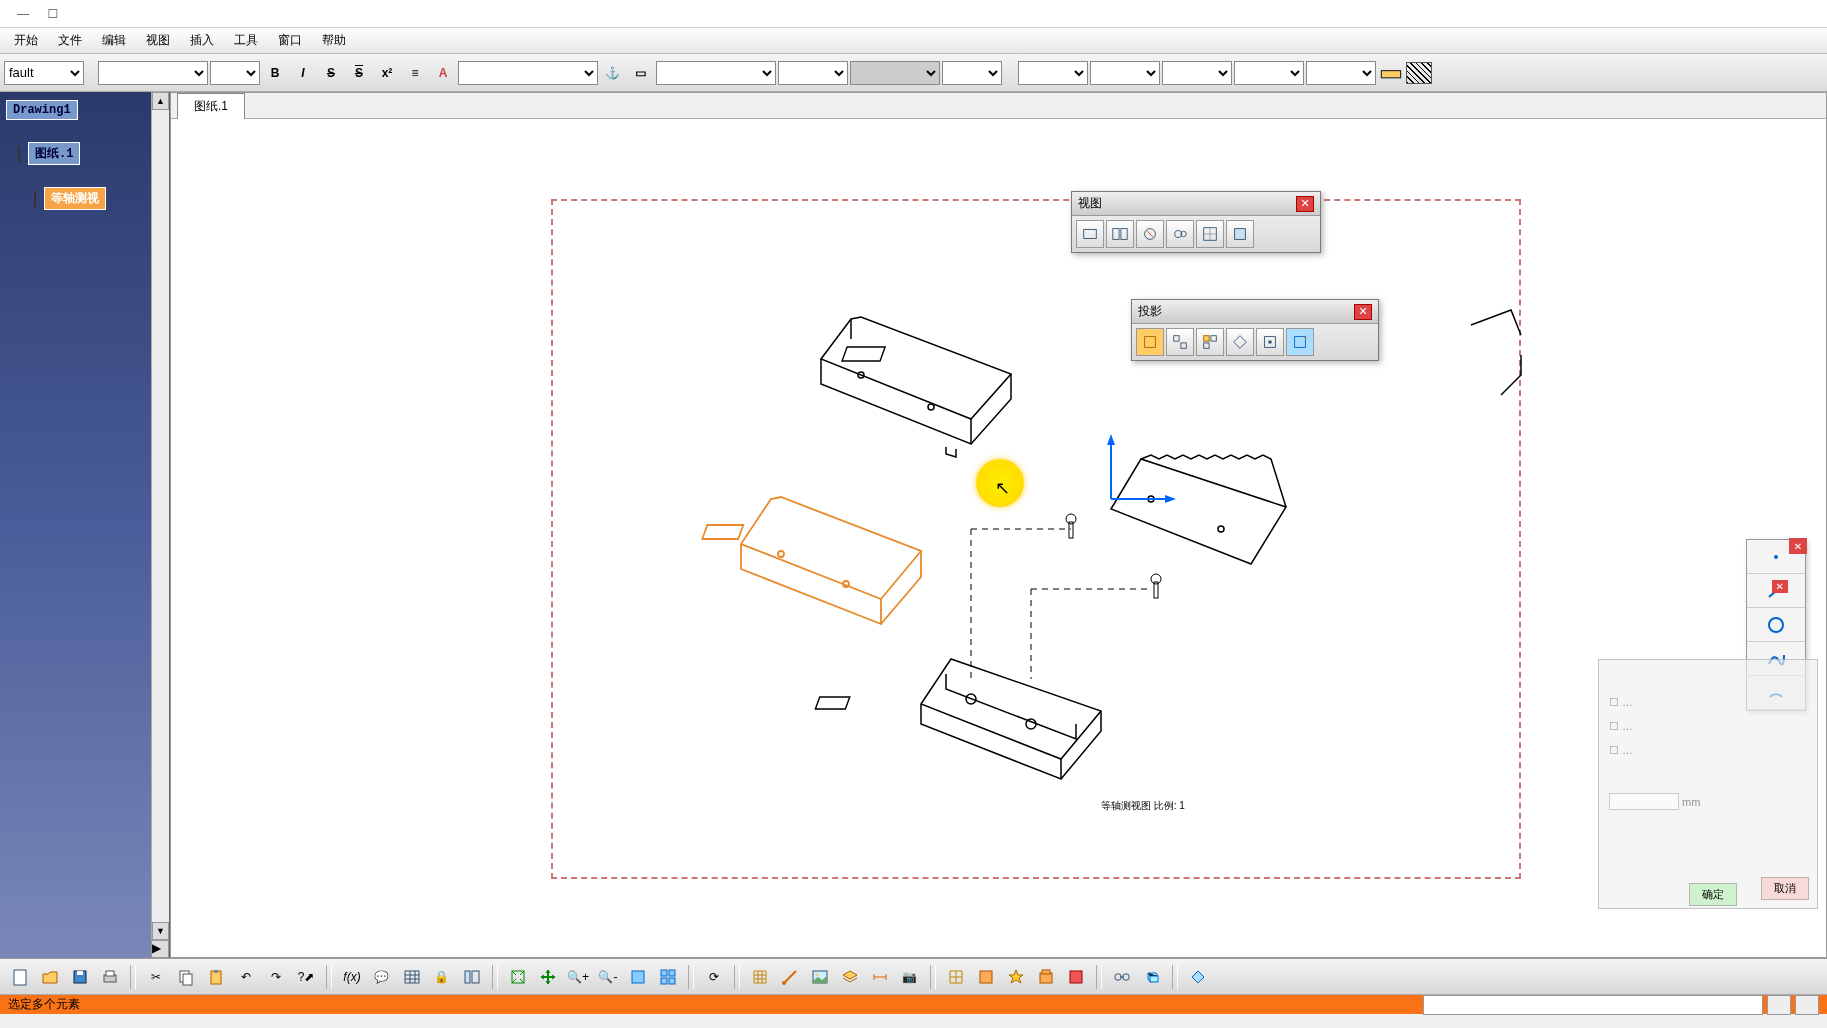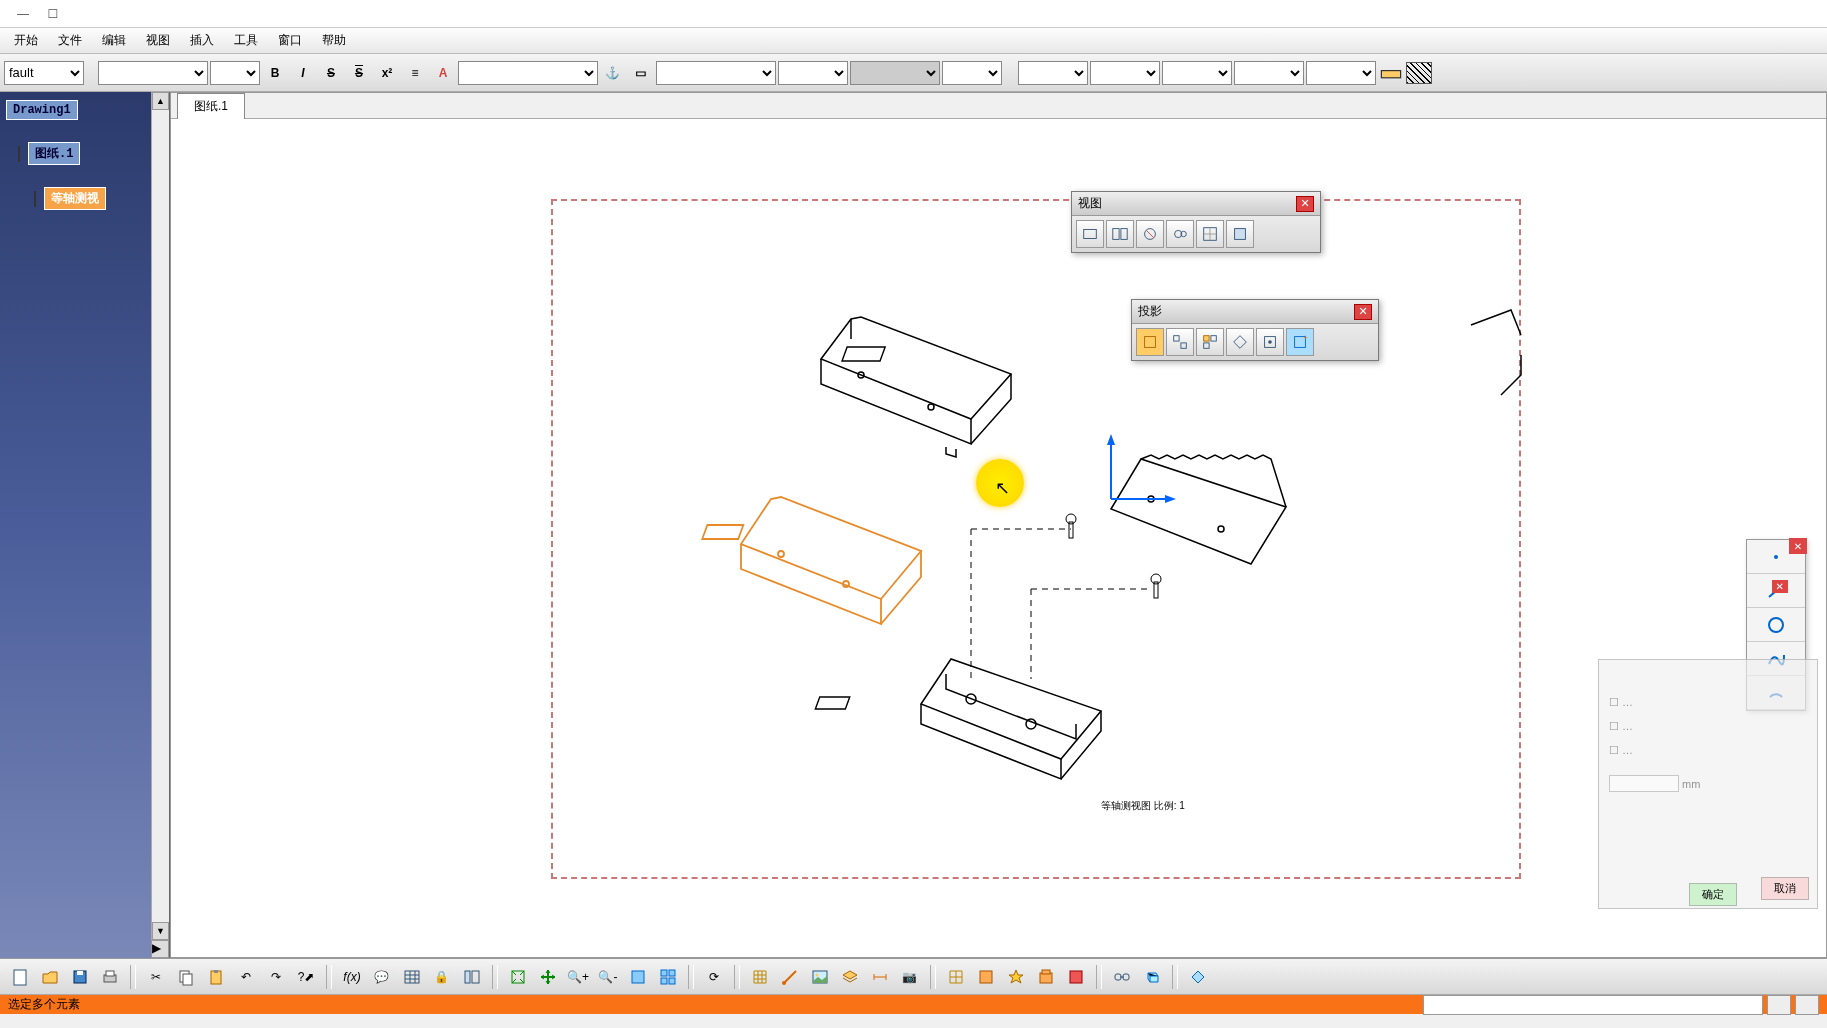--- a/index.html
+++ b/index.html
@@ -351,21 +351,21 @@
       </div>
       <div style="position:absolute; right:38px; top:460px;">
         <span style="background:#d44;color:#fff;padding:1px 4px;font-size:10px;">✕</span>
       </div>
 
       <div class="faded-panel">
         <div style="padding:30px 10px; color:rgba(80,80,80,0.6); font-size:11px; line-height:24px;">
           <div>☐ …</div>
             <div>☐ …</div>
             <div>☐ …</div>
-          <div style="margin-top:10px;">
+          <div style="margin-top:28px;">
             <input style="width: 70px; border: 1px solid rgba(150, 150, 150, 0.5); background: rgba(255, 255, 255, 0.5);">
             <span>mm</span>
           </div>
         </div>
         <span class="fbtn" style="bottom:2px; right:80px; background:rgba(180,240,180,0.6)">确定</span>
         <span class="fbtn" style="bottom:8px; right:8px; background:rgba(250,200,200,0.6)">取消</span>
       </div>
 
     </div>
   </div>

